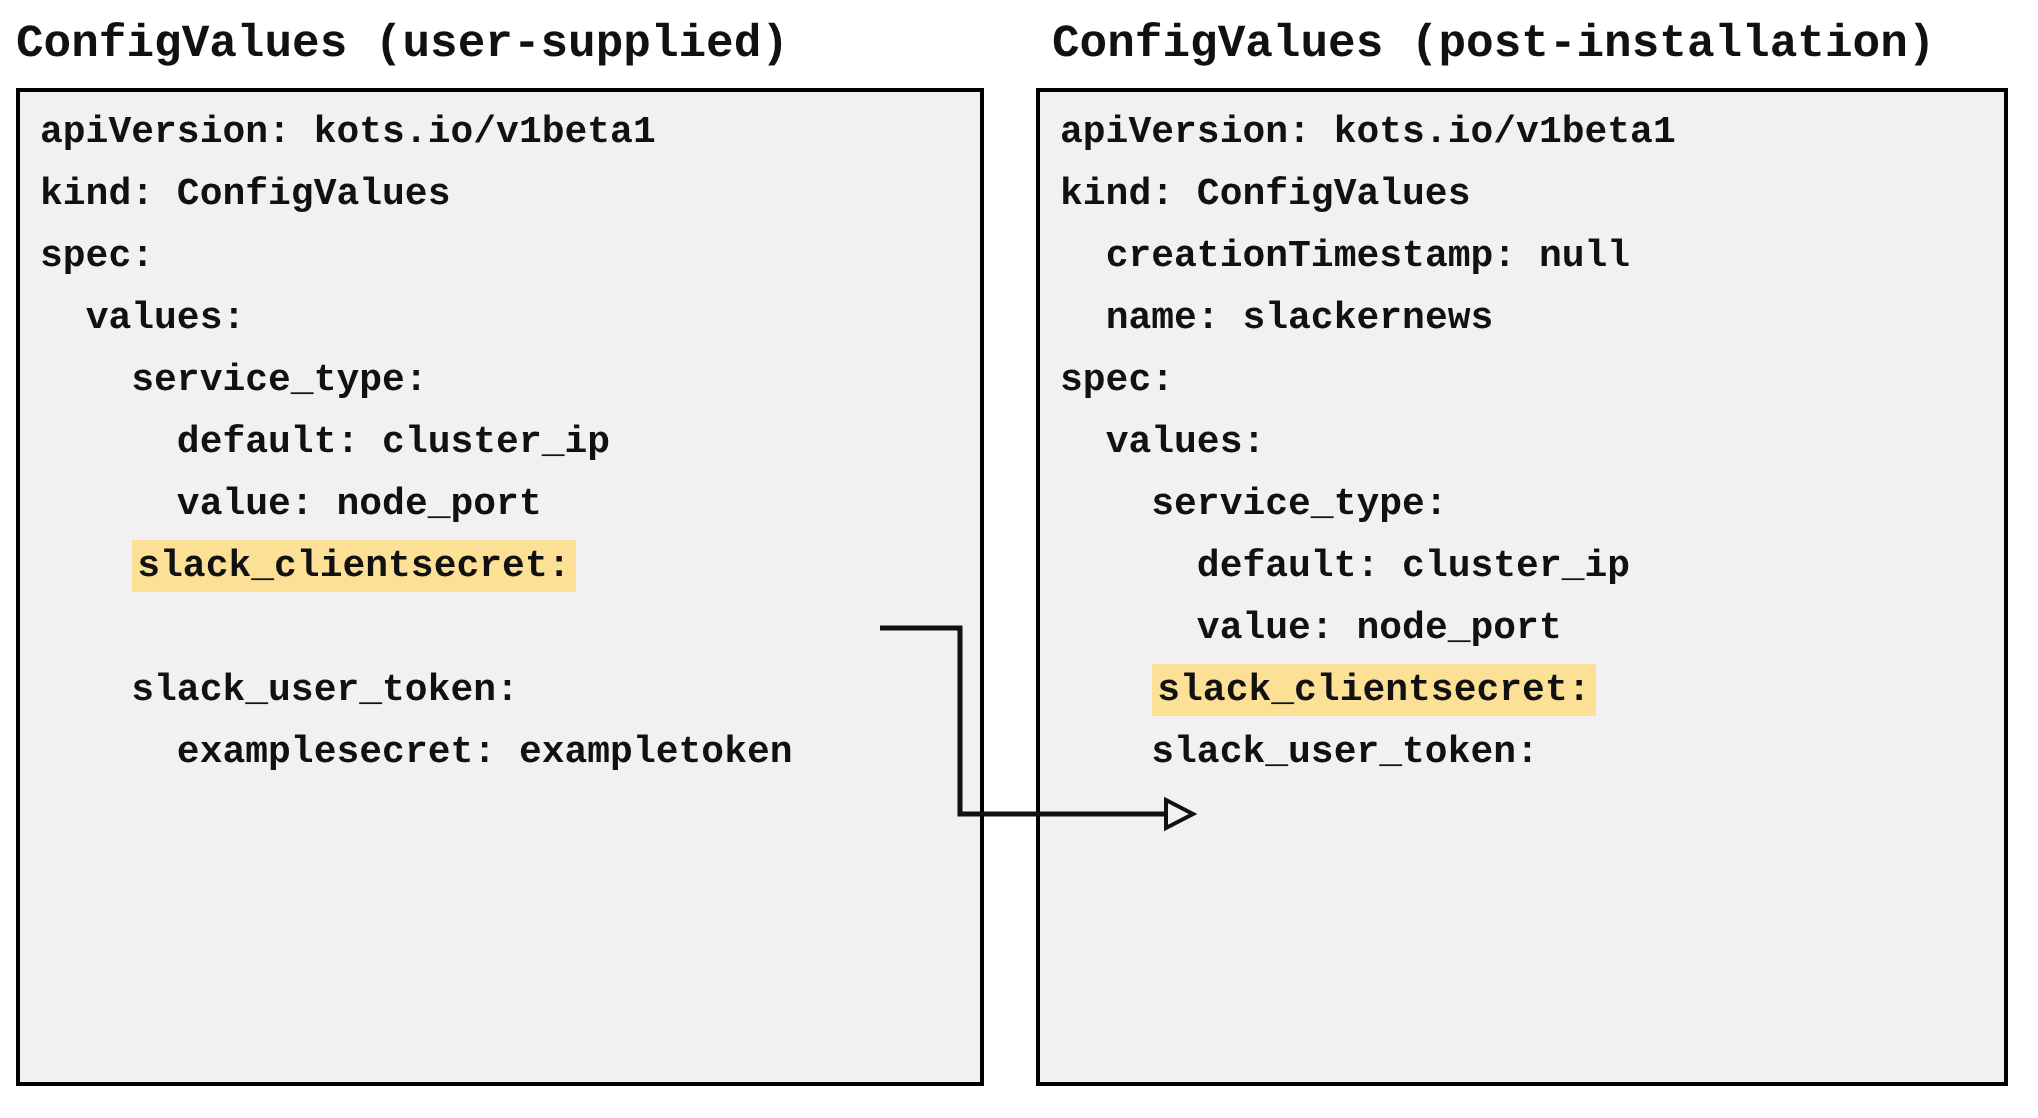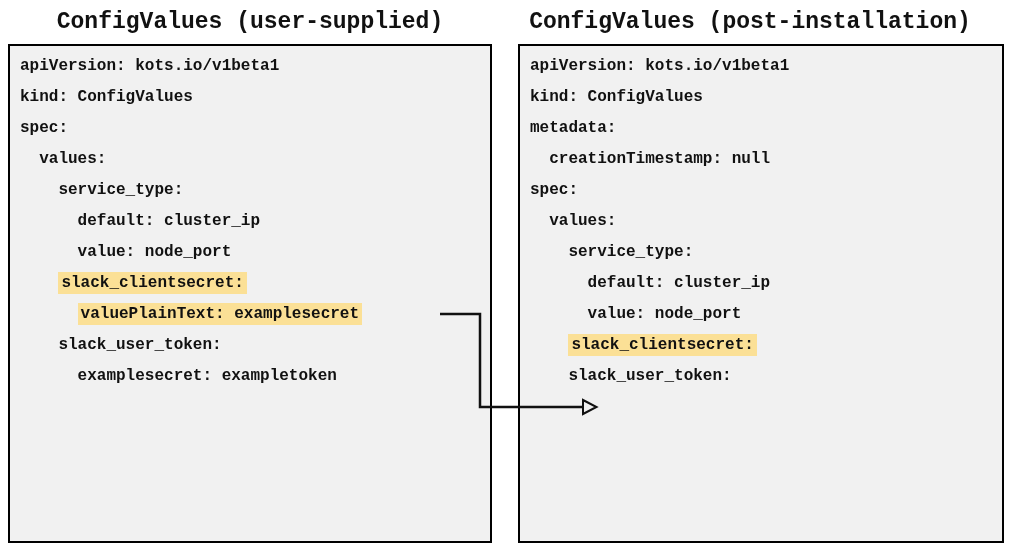--- a/index.html
+++ b/index.html
@@ -2,32 +2,32 @@
 <html style="--highlight: #fbe096; --panel_bg: #f1f1f1; --panel_border: #000000; --text: #111111; --arrow: #111111;"><head>
 <meta charset="utf-8">
 <style>
   html,body{margin:0;padding:0;background:#fff;}
   .canvas{
     position:relative;width:1019px;height:559px;background:#fff;overflow:hidden;
     font-family:"Liberation Mono","DejaVu Sans Mono",monospace;color:var(--text,#111);
   }
   .panel-title{
     position:absolute;top:7px;height:30px;line-height:30px;
-    text-align:center;font-weight:bold;font-size:23px;white-space:pre;
+    font-weight:bold;font-size:23px;white-space:pre;
   }
   .panel-title.left{left:8px;width:484px;}
-  .panel-title.right{left:507px;width:486px;}
+  .panel-title.right{left:526px;width:486px;}
   .panel{
     position:absolute;top:44px;height:499px;box-sizing:border-box;
     background:var(--panel_bg,#f1f1f1);border:2px solid var(--panel_border,#000);
     padding:5px 0 0 10px;
   }
   .panel.left{left:8px;width:484px;}
   .panel.right{left:518px;width:486px;}
-  .line{height:31px;line-height:31px;white-space:pre;font-size:16px;font-weight:bold;}
+  .line{height:31px;line-height:31px;white-space:pre;font-size:19px;font-weight:bold;}
   .pad{white-space:pre;}
   .hl{background:var(--highlight,#fbe096);padding:2px 3px;}
   svg.arrow-overlay{position:absolute;left:0;top:0;pointer-events:none;}
 </style>
 </head>
 <body>
 
 <div class="canvas">
 
   <div class="panel-title left">ConfigValues (user-supplied)</div>
@@ -35,30 +35,30 @@
 
   <div class="panel left">
     <div class="line"><span class="pad"></span><span class="txt">apiVersion: kots.io/v1beta1</span></div>
     <div class="line"><span class="pad"></span><span class="txt">kind: ConfigValues</span></div>
     <div class="line"><span class="pad"></span><span class="txt">spec:</span></div>
     <div class="line"><span class="pad">  </span><span class="txt">values:</span></div>
     <div class="line"><span class="pad">    </span><span class="txt">service_type:</span></div>
     <div class="line"><span class="pad">      </span><span class="txt">default: cluster_ip</span></div>
     <div class="line"><span class="pad">      </span><span class="txt">value: node_port</span></div>
     <div class="line"><span class="pad">    </span><span class="txt hl">slack_clientsecret:</span></div>
-    <div class="line"><span class="pad">      </span><span class="txt hl">valuePlainText: examplesecret</span></div>
+    <div class="line"><span class="pad">      </span></div>
     <div class="line"><span class="pad">    </span><span class="txt">slack_user_token:</span></div>
     <div class="line"><span class="pad">      </span><span class="txt">examplesecret: exampletoken</span></div>
   </div>
 
   <div class="panel right">
     <div class="line"><span class="pad"></span><span class="txt">apiVersion: kots.io/v1beta1</span></div>
     <div class="line"><span class="pad"></span><span class="txt">kind: ConfigValues</span></div>
-    <div class="line"><span class="pad"></span><span class="txt">metadata:</span></div>
     <div class="line"><span class="pad">  </span><span class="txt">creationTimestamp: null</span></div>
+    <div class="line"><span class="pad">  </span><span class="txt">name: slackernews</span></div>
     <div class="line"><span class="pad"></span><span class="txt">spec:</span></div>
     <div class="line"><span class="pad">  </span><span class="txt">values:</span></div>
     <div class="line"><span class="pad">    </span><span class="txt">service_type:</span></div>
     <div class="line"><span class="pad">      </span><span class="txt">default: cluster_ip</span></div>
     <div class="line"><span class="pad">      </span><span class="txt">value: node_port</span></div>
     <div class="line"><span class="pad">    </span><span class="txt hl">slack_clientsecret:</span></div>
     <div class="line"><span class="pad">    </span><span class="txt">slack_user_token:</span></div>
     <div class="line"><span class="pad">      </span></div>
   </div>
 

